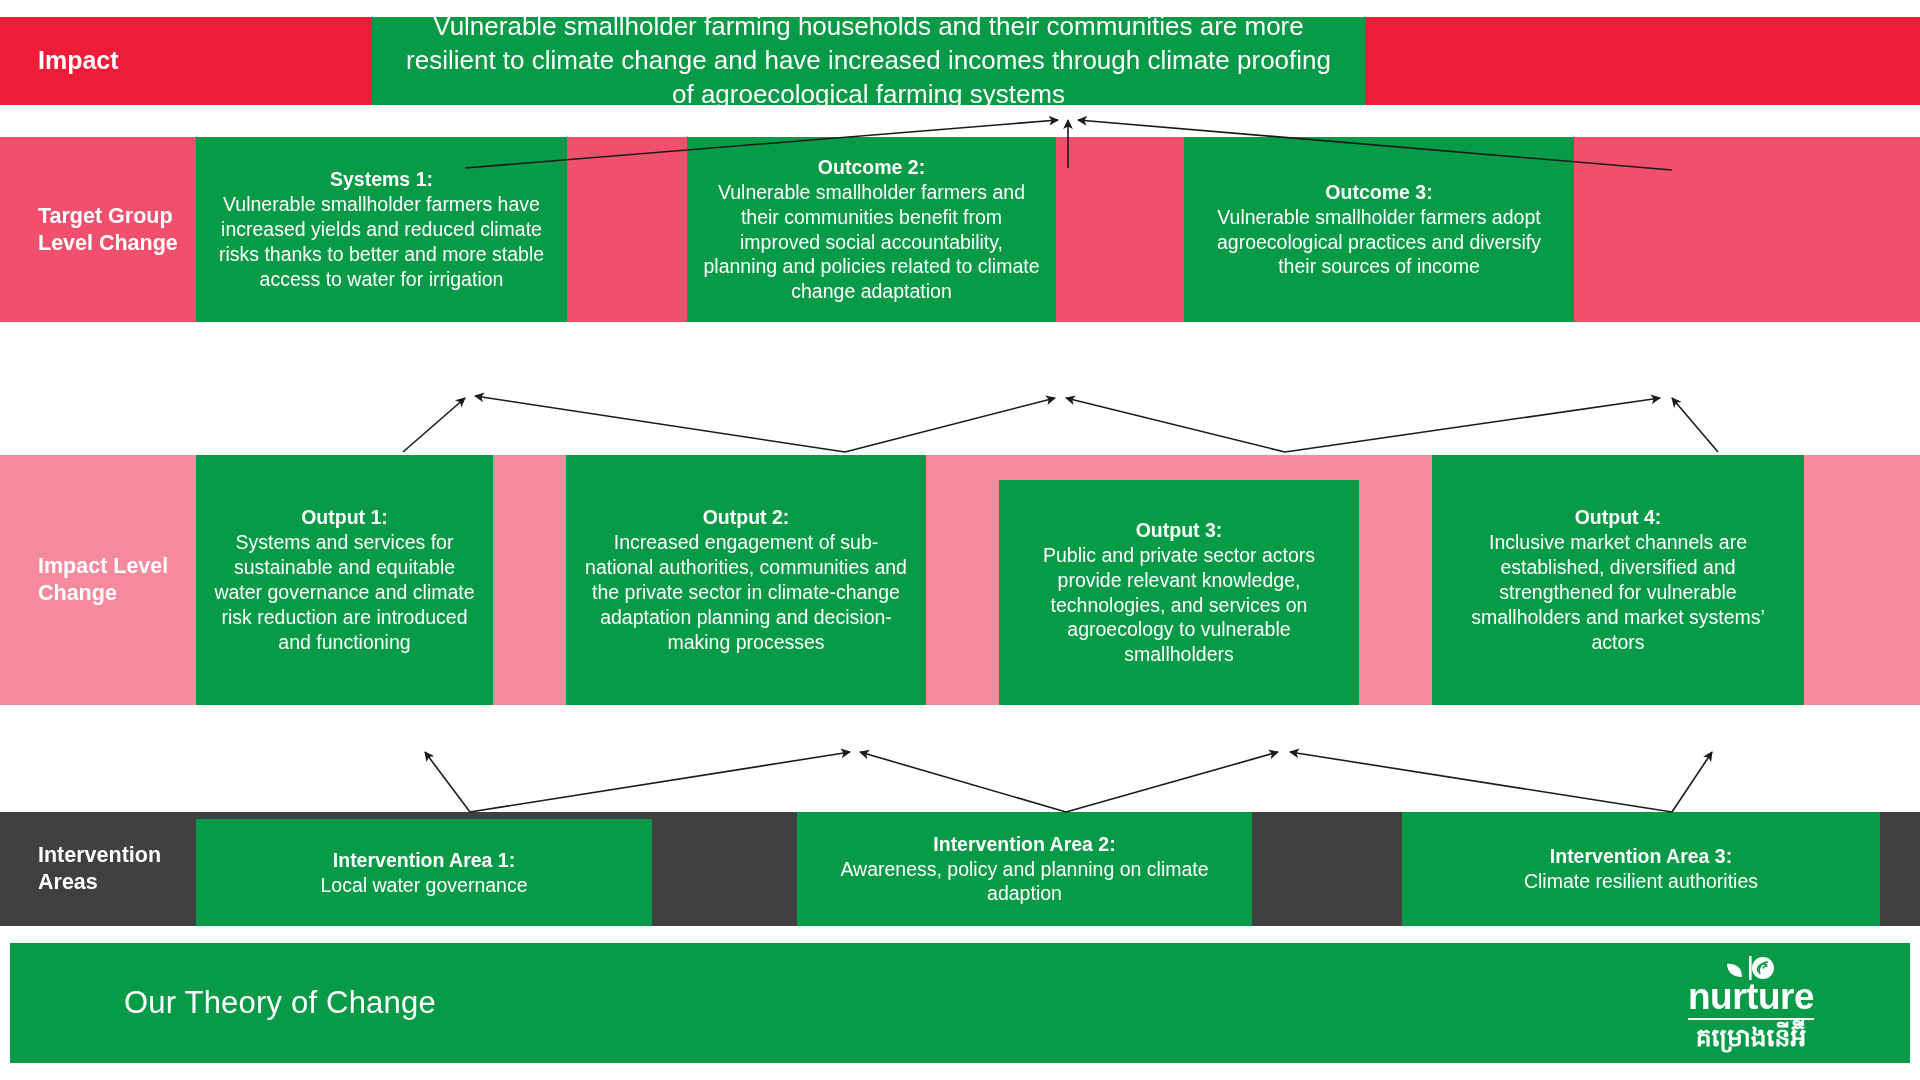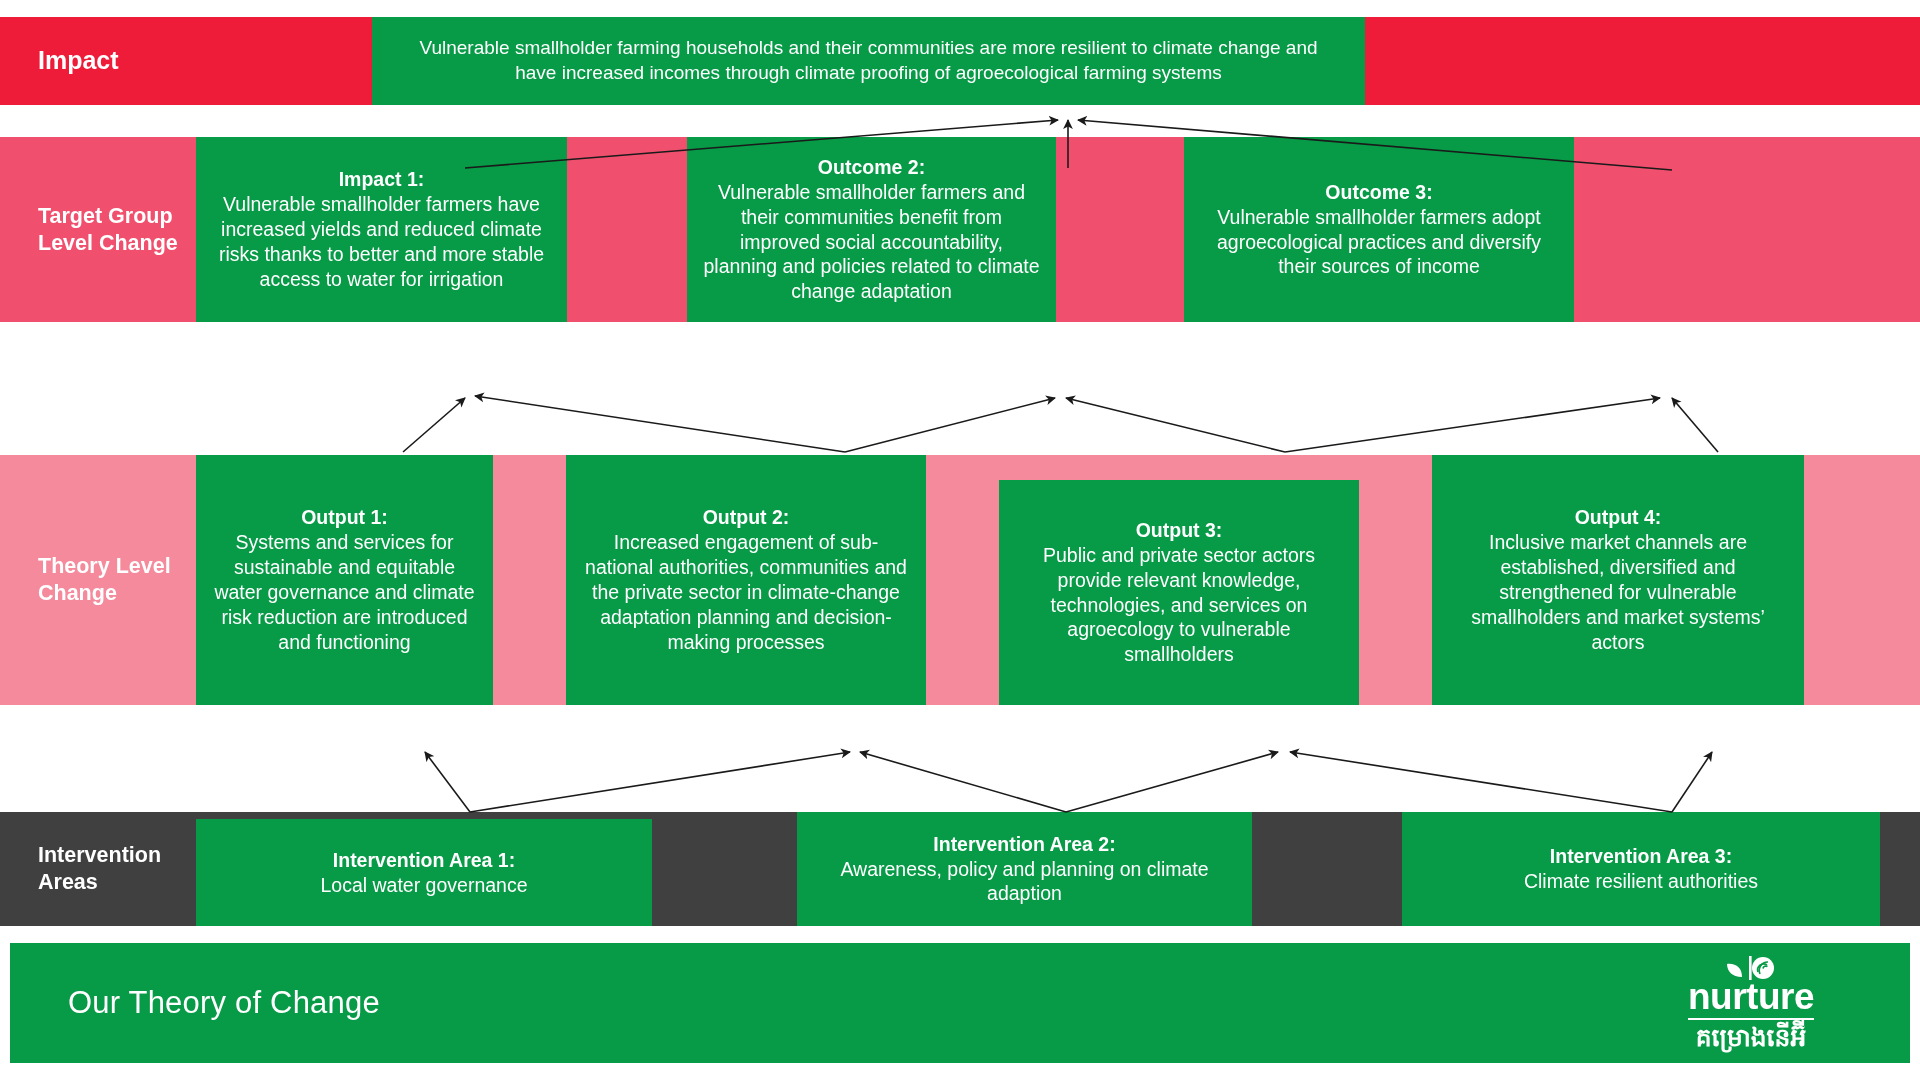--- a/index.html
+++ b/index.html
@@ -66,21 +66,21 @@
     height: 88px;
     background: #ee1b39;
   }
   #impact-band .row-label {
     flex: 0 0 372px;
     font-size: 25px;
   }
   #impact-band .impact-box {
     flex: 0 0 993px;
     background: #079a47;
-    font-size: 19px;
+    font-size: 26px;
     font-weight: normal;
     line-height: 1.3;
     justify-content: center;
     padding: 4px 26px;
   }
   #impact-band .impact-tail {
     flex: 1 1 auto;
     background: #ee1b39;
   }
 
@@ -154,21 +154,21 @@
     position: absolute;
     left: 10px;
     top: 943px;
     width: 1900px;
     height: 120px;
     background: #079a47;
     display: flex;
     align-items: center;
     justify-content: space-between;
     box-sizing: border-box;
-    padding: 0 48px 0 58px;
+    padding: 0 48px 0 114px;
   }
   #footer-title {
     color: #ffffff;
     font-size: 31px;
     font-weight: normal;
     letter-spacing: 0.2px;
   }
 
   
   #logo {
@@ -214,38 +214,38 @@
     <div class="row-label">Impact</div>
     <div class="cell impact-box">
       <span class="cell-body">Vulnerable smallholder farming households and their communities are more resilient to climate change and have increased incomes through climate proofing of agroecological farming systems</span>
     </div>
     <div class="impact-tail"></div>
   </div>
 
   <div class="band" id="target-band">
     <div class="row-label">Target Group Level Change</div>
     <div class="cell" id="tgc-1">
-      <span class="cell-title">Impact 1:</span>
+      <span class="cell-title">Systems 1:</span>
       <span class="cell-body">Vulnerable smallholder farmers have increased yields and reduced climate risks thanks to better and more stable access to water for irrigation</span>
     </div>
     <div class="spacer" id="tgc-gap-1"></div>
     <div class="cell" id="tgc-2">
       <span class="cell-title">Outcome 2:</span>
       <span class="cell-body">Vulnerable smallholder farmers and their communities benefit from improved social accountability, planning and policies related to climate change adaptation</span>
     </div>
     <div class="spacer" id="tgc-gap-2"></div>
     <div class="cell" id="tgc-3">
       <span class="cell-title">Outcome 3:</span>
       <span class="cell-body">Vulnerable smallholder farmers adopt agroecological practices and diversify their sources of income</span>
     </div>
     <div class="spacer" id="tgc-tail"></div>
   </div>
 
   <div class="band" id="system-band">
-    <div class="row-label">Theory Level Change</div>
+    <div class="row-label">Impact Level Change</div>
     <div class="cell" id="slc-1">
       <span class="cell-title">Output 1:</span>
       <span class="cell-body">Systems and services for sustainable and equitable water governance and climate risk reduction are introduced and functioning</span>
     </div>
     <div class="spacer" id="slc-gap-1"></div>
     <div class="cell" id="slc-2">
       <span class="cell-title">Output 2:</span>
       <span class="cell-body">Increased engagement of sub-national authorities, communities and the private sector in climate-change adaptation planning and decision-making processes</span>
     </div>
     <div class="spacer" id="slc-gap-2"></div>

